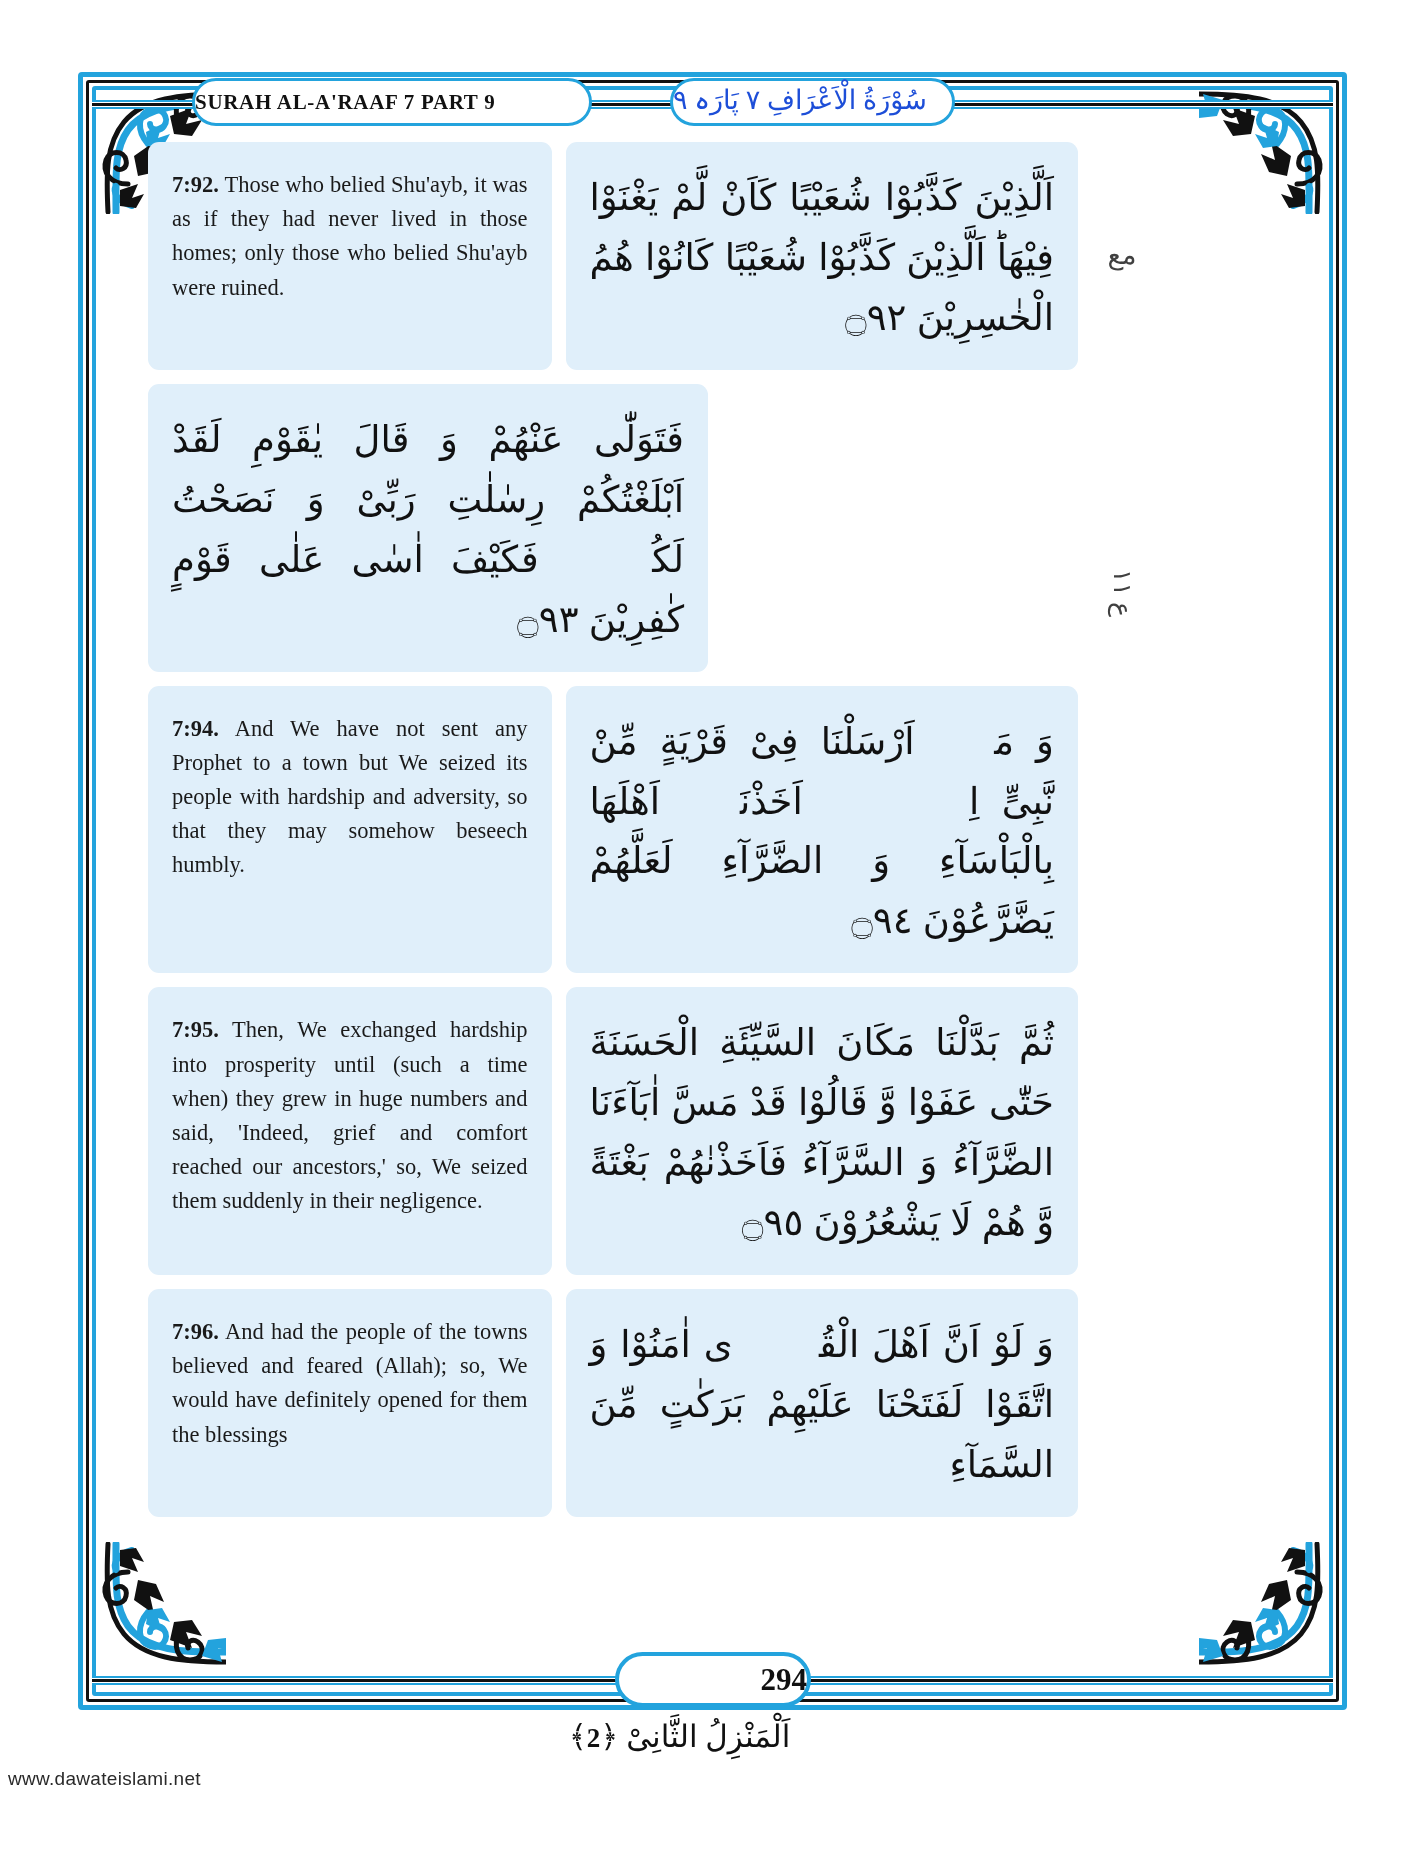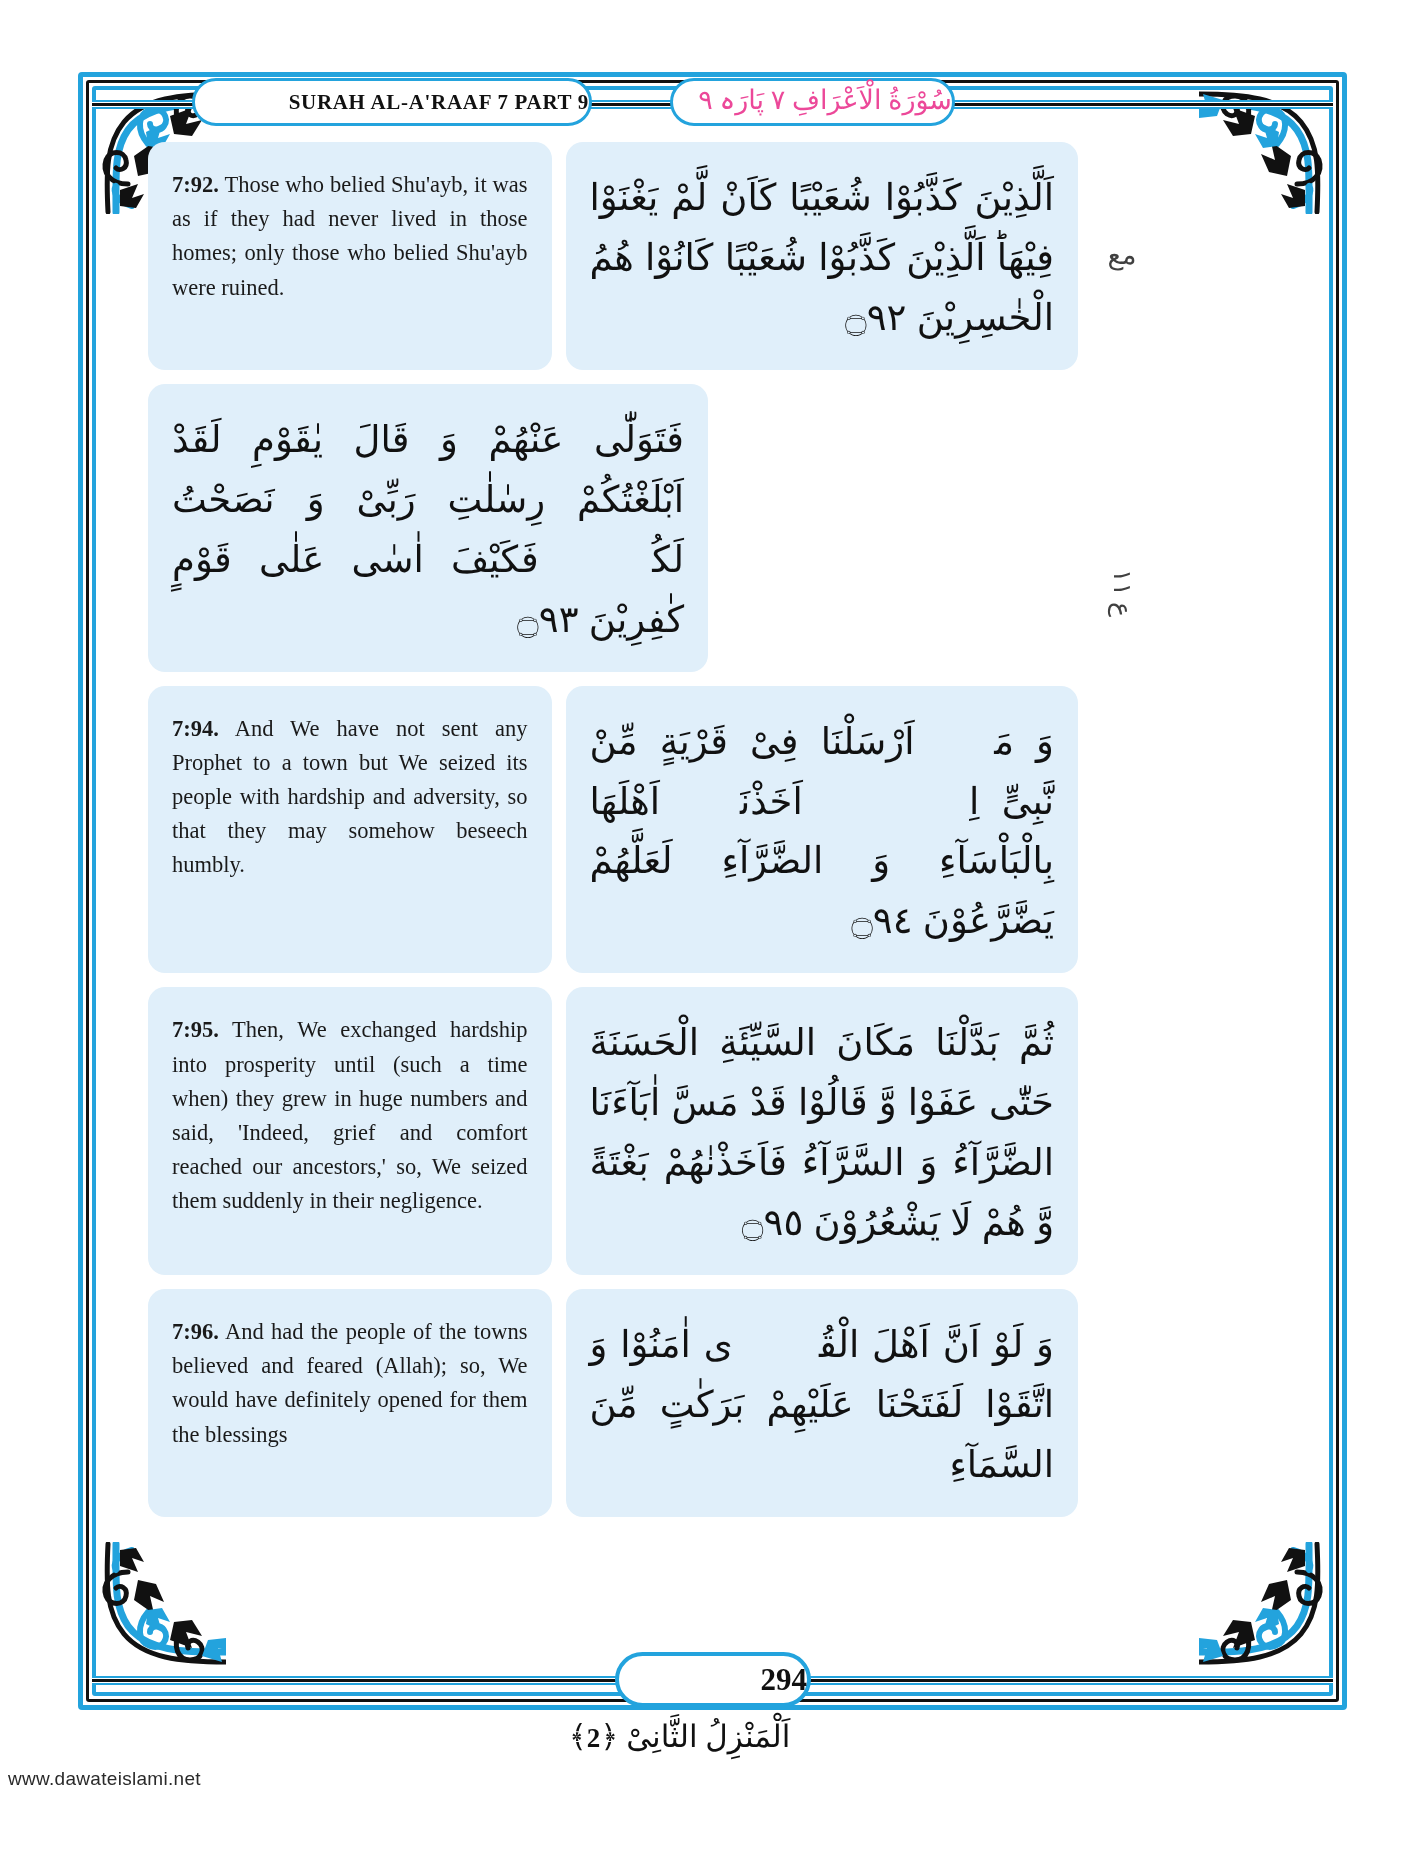--- a/index.html
+++ b/index.html
@@ -73,36 +73,36 @@
   }
   .header-pill {
     position: absolute;
     top: 0;
     height: 48px;
     background: #ffffff;
     border: 3px solid #23a3dd;
     border-radius: 26px;
     display: flex;
     align-items: center;
-    justify-content: flex-end;
+    justify-content: flex-start;
   }
   .pill-left  { left: 100px; width: 400px; }
   .pill-right { left: 578px; width: 285px; }
 
   .surah-title-en {
     font-family: "Liberation Serif", serif;
     font-weight: bold;
     font-size: 21px;
     letter-spacing: 0.7px;
     color: #111111;
     white-space: nowrap;
   }
   .surah-title-ar {
     font-size: 27px;
-    color: #ec4899;
+    color: #1d4ed8;
     direction: rtl;
     white-space: nowrap;
     line-height: 1;
     padding-bottom: 4px;
   }
 
   
   .content {
     position: absolute;
     left: 148px; top: 142px;
@@ -111,21 +111,21 @@
 
   .verse-row {
     display: flex;
     gap: 14px;
     margin-bottom: 14px;
     align-items: stretch;
   }
 
   .cell {
     background: #e0effa;
-    border-radius: 17px;
+    border-radius: 11px;
     padding: 26px 24px 22px 24px;
   }
   .cell-en { width: 440px; }
   .cell-ar { width: 560px; }
 
   .en-text {
     font-family: "Liberation Serif", "DejaVu Serif", serif;
     font-size: 22.5px;
     line-height: 1.52;
     color: #1a1a1a;

